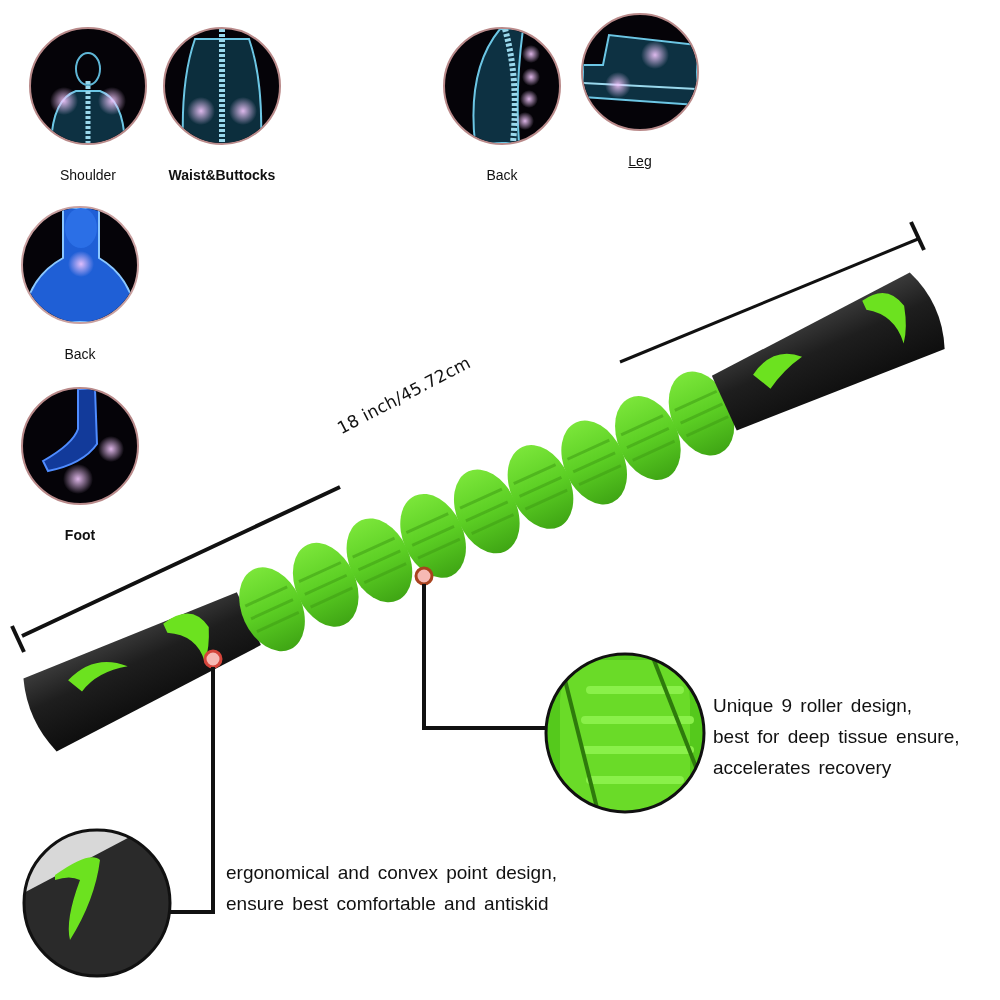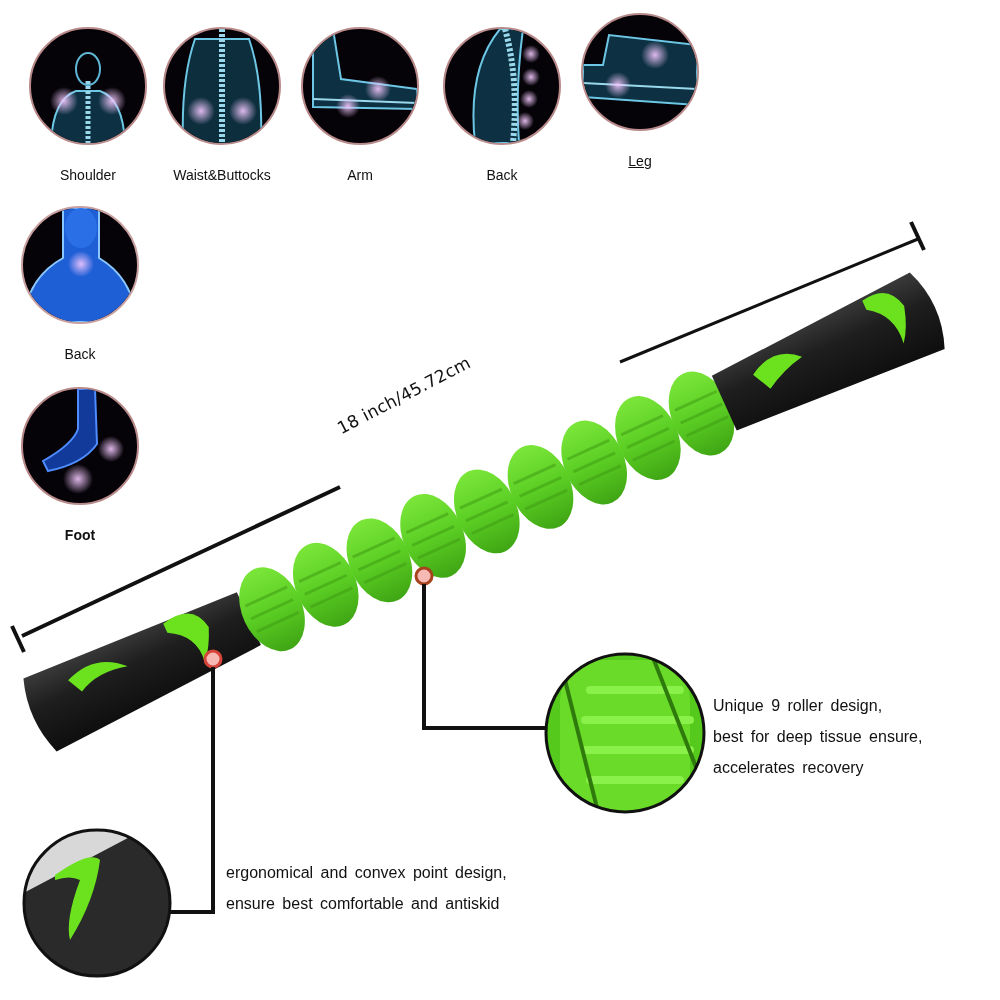--- a/index.html
+++ b/index.html
@@ -5,21 +5,21 @@
     html, body { margin: 0; padding: 0; background: #ffffff; }
     body { width: 1000px; height: 1000px; position: relative; overflow: hidden;
            font-family: "Liberation Sans", sans-serif; color: #111; }
     .scene { position: absolute; left: 0; top: 0; width: 1000px; height: 1000px; }
     .body-part { position: absolute; width: 130px; text-align: center; }
     .body-part .thumb { width: 118px; height: 118px; margin: 0 auto; border-radius: 50%;
       border: 2px solid #b98a8a; box-sizing: border-box; overflow: hidden; background: #050308; }
     .body-part .label { display: block; margin-top: 22px; font-size: 14px; color: #111; white-space: nowrap; }
     .dimension-label { position: absolute; left: 343px; top: 418px; font-family: "DejaVu Sans", sans-serif;
       font-size: 17px; color: #111; transform: rotate(-27.5deg); transform-origin: left bottom; white-space: nowrap; letter-spacing: 0.3px; }
-    .callout-text { position: absolute; font-size: 16px; line-height: 31px; color: #111; word-spacing: 3px; white-space: nowrap; }
+    .callout-text { position: absolute; font-size: 19px; line-height: 31px; color: #111; word-spacing: 3px; white-space: nowrap; }
   </style>
 </head>
 <body>
 
 <div class="scene">
 
   <div class="body-part" style="left:23px; top:27px;">
     <div class="thumb">
       <svg width="114" height="114" viewBox="0 0 114 114">
         <defs>
@@ -31,43 +31,32 @@
         <ellipse cx="57" cy="40" rx="12" ry="16" fill="none" stroke="#5fb6d6" stroke-width="2"></ellipse>
         <path d="M20 114 Q22 70 45 62 L69 62 Q92 70 94 114" fill="#0d3142" stroke="#6cc6e4" stroke-width="2"></path>
         <line x1="57" y1="52" x2="57" y2="114" stroke="#9ad8ec" stroke-width="5" stroke-dasharray="3 2"></line>
         <circle cx="33" cy="72" r="14" fill="url(#glowA)"></circle>
           <circle cx="81" cy="72" r="14" fill="url(#glowA)"></circle>
       </svg>
     </div>
     <span class="label">Shoulder</span>
   </div>
 
-  <div class="body-part" style="left:157px; top:27px;">
+  <div class="body-part" style="left:157px; top:27px;font-weight:bold;">
     <div class="thumb">
       <svg width="114" height="114" viewBox="0 0 114 114">
         <path d="M18 114 Q16 50 30 10 L84 10 Q98 50 96 114" fill="#0c2e3d" stroke="#6cc6e4" stroke-width="2"></path>
         <line x1="57" y1="0" x2="57" y2="114" stroke="#9ad8ec" stroke-width="6" stroke-dasharray="3 2"></line>
         <circle cx="36" cy="82" r="14" fill="url(#glowA)"></circle>
           <circle cx="78" cy="82" r="14" fill="url(#glowA)"></circle>
       </svg>
     </div>
     <span class="label">Waist&amp;Buttocks</span>
   </div>
 
-  <div class="body-part" style="left:295px; top:27px;">
-    <div class="thumb">
-      <svg width="114" height="114" viewBox="0 0 114 114">
-        <path d="M10 0 L30 0 L38 50 L114 60 L114 80 L10 78 Z" fill="#0d3142" stroke="#6cc6e4" stroke-width="2"></path>
-        <line x1="10" y1="70" x2="114" y2="74" stroke="#9ad8ec" stroke-width="2"></line>
-        <circle cx="75" cy="60" r="13" fill="url(#glowA)"></circle>
-          <circle cx="45" cy="77" r="12" fill="url(#glowA)"></circle>
-      </svg>
-    </div>
-    <span class="label">Arm</span>
-  </div>
 
   <div class="body-part" style="left:437px; top:27px;">
     <div class="thumb">
       <svg width="114" height="114" viewBox="0 0 114 114">
         <path d="M30 114 Q22 40 55 0 L78 0 Q70 60 74 114 Z" fill="#0d3142" stroke="#6cc6e4" stroke-width="2"></path>
         <path d="M60 0 Q74 50 68 114" fill="none" stroke="#9ad8ec" stroke-width="6" stroke-dasharray="3 2"></path>
         <circle cx="86" cy="25" r="9" fill="url(#glowA)"></circle>
           <circle cx="86" cy="48" r="9" fill="url(#glowA)"></circle>
         <circle cx="84" cy="70" r="9" fill="url(#glowA)"></circle>
           <circle cx="80" cy="92" r="9" fill="url(#glowA)"></circle>

